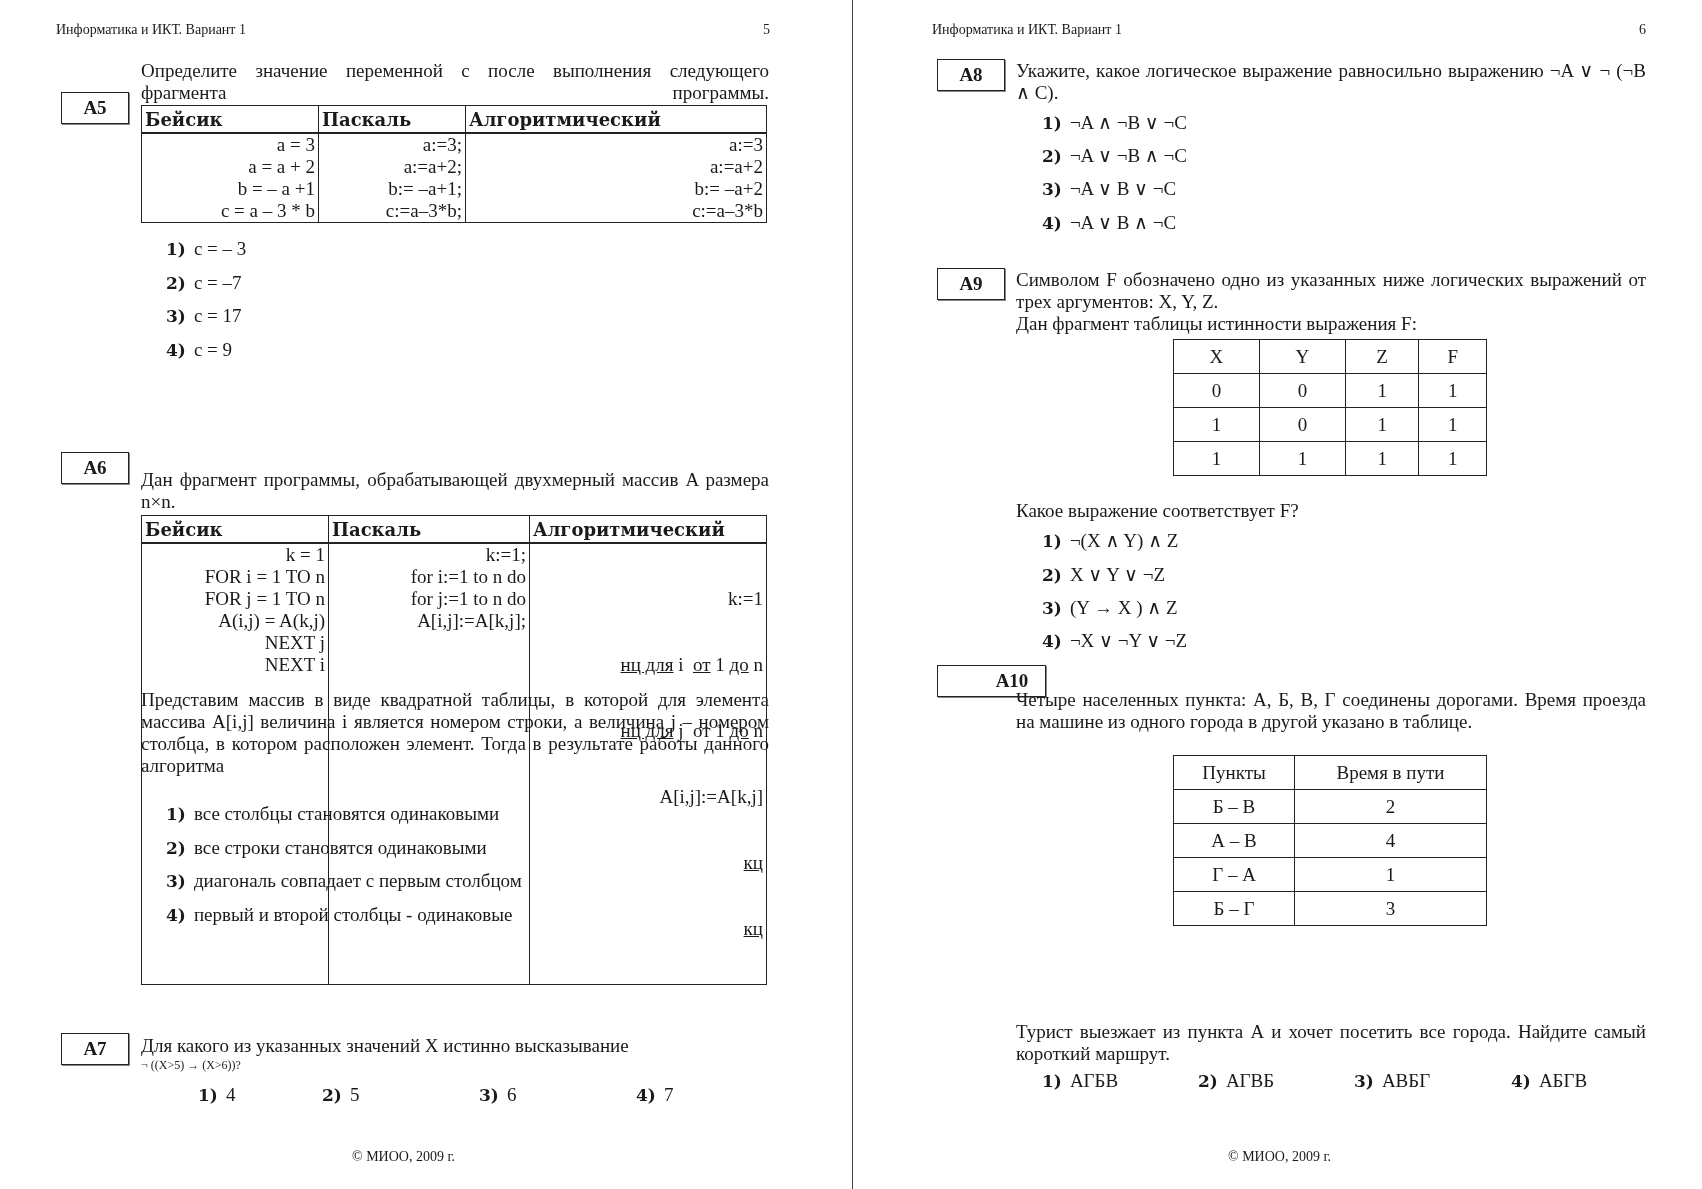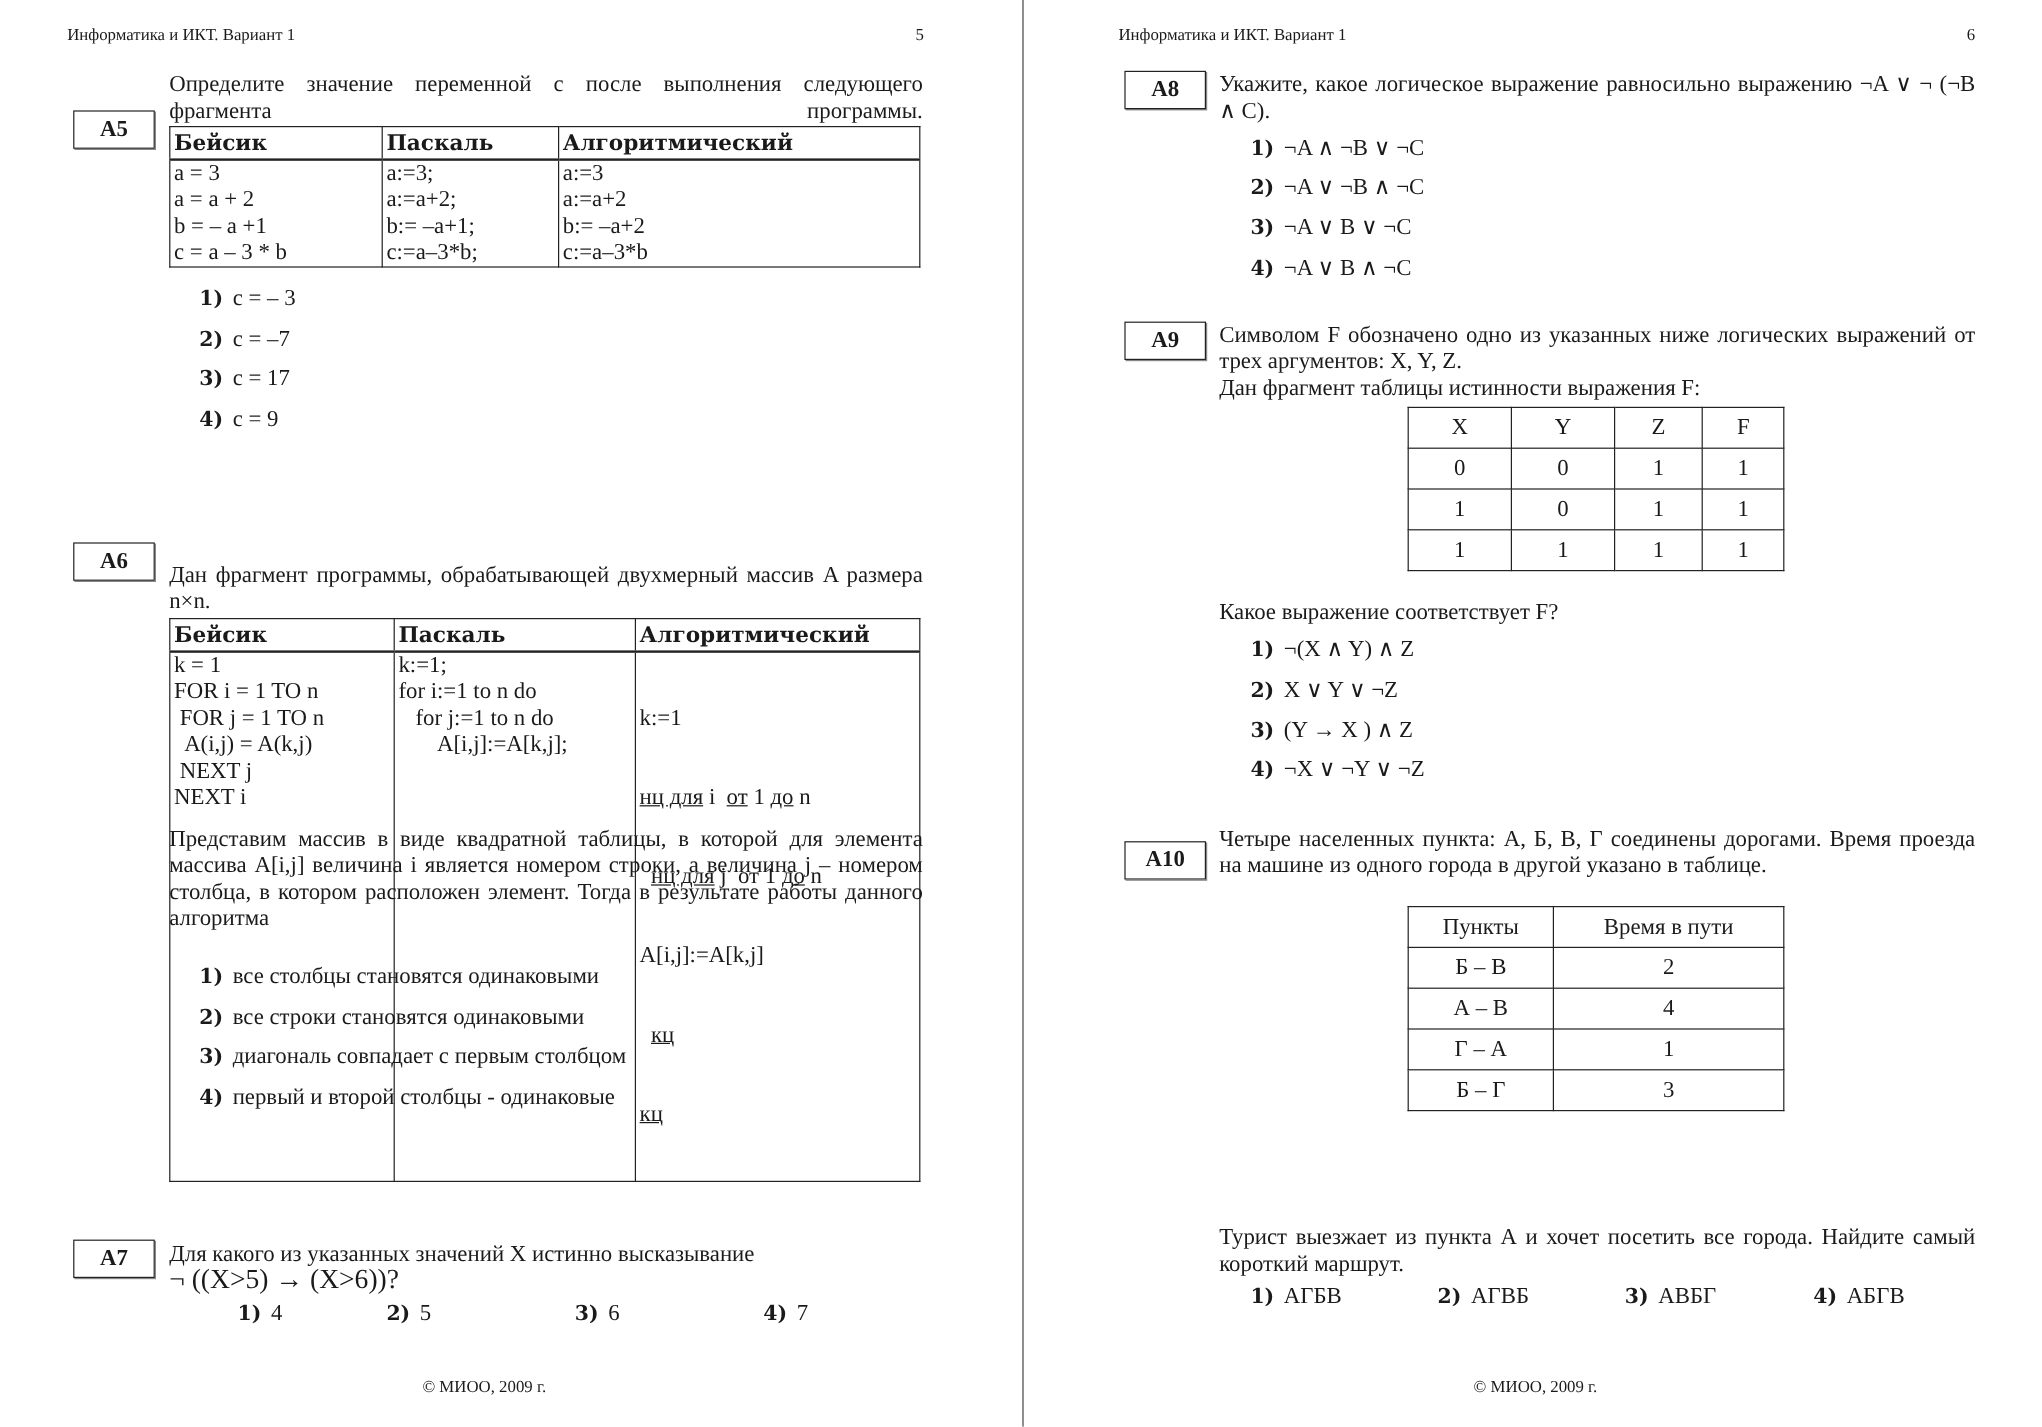--- a/index.html
+++ b/index.html
@@ -14,21 +14,21 @@
           font-family:"Liberation Serif",serif; }
   .qtext { position:absolute; font-size:19px; line-height:22px; text-align:justify; text-align-last:left;
            font-family:"Liberation Serif",serif; }
   .qtext.just-all { text-align-last:justify; }
   .opt { position:absolute; font-size:19px; font-family:"Liberation Serif",serif; white-space:nowrap; }
   .opt .n { font-weight:bold; margin-right:8px; font-family:"DejaVu Serif",serif; font-size:17px; }
   table.code { position:absolute; border-collapse:collapse; font-family:"Liberation Serif",serif; font-size:19px; }
   table.code th { font-weight:bold; text-align:left; border:1.5px solid #222; border-bottom:2px solid #222;
                   padding:0 3px; height:26px; font-family:"DejaVu Serif",serif; font-size:18px; }
   table.code td { vertical-align:top; border-left:1.5px solid #222; border-right:1.5px solid #222;
-                  border-bottom:1.5px solid #222; padding:0 3px; line-height:22px; white-space:pre; }
+                  border-bottom:1.5px solid #222; padding:0 3px; line-height:22px; white-space:pre;text-align:right; }
   table.grid { position:absolute; border-collapse:collapse; font-family:"Liberation Serif",serif; font-size:19px; }
   table.grid th, table.grid td { border:1.5px solid #222; text-align:center; font-weight:normal; padding:0; }
   .u { text-decoration:underline; }
   .footer { position:absolute; font-size:14px; font-family:"Liberation Serif",serif; }
 </style>
 </head>
 <body>
 
 <div class="abs hdr" style="left:56px;top:22px;">Информатика и ИКТ. Вариант 1</div>
 <div class="abs pg" style="left:763px;top:22px;">5</div>
@@ -85,21 +85,21 @@
   <span>Представим массив в виде квадратной таблицы, в которой для элемента массива A[i,j] величина i является номером строки, а величина j – номером столбца, в котором расположен элемент. Тогда в результате работы данного алгоритма</span>
 </div>
 <div class="opt" style="left:166px;top:803px;"><span class="n">1)</span><span>все столбцы становятся одинаковыми</span></div>
 <div class="opt" style="left:166px;top:837px;"><span class="n">2)</span><span>все строки становятся одинаковыми</span></div>
 <div class="opt" style="left:166px;top:870px;"><span class="n">3)</span><span>диагональ совпадает с первым столбцом</span></div>
 <div class="opt" style="left:166px;top:904px;"><span class="n">4)</span><span>первый и второй столбцы - одинаковые</span></div>
 
 <div class="qbox" style="left:61px;top:1033px;">A7</div>
 <div class="qtext" style="left:141px;top:1035px;width:628px;">
   <div>Для какого из указанных значений X истинно высказывание</div>
-  <div style="font-size:23px;line-height:17px;">¬ ((X&gt;5) → (X&gt;6))?</div>
+  <div style="font-size:12px;line-height:17px;">¬ ((X&gt;5) → (X&gt;6))?</div>
 </div>
 <div class="opt" style="left:166px;top:1084px;margin-left:32px;"><span class="n">1)</span><span>4</span></div>
 <div class="opt" style="left:322px;top:1084px;"><span class="n">2)</span><span>5</span></div>
 <div class="opt" style="left:479px;top:1084px;"><span class="n">3)</span><span>6</span></div>
 <div class="opt" style="left:636px;top:1084px;"><span class="n">4)</span><span>7</span></div>
 
 <div class="footer" style="left:352px;top:1149px;">© МИОО, 2009 г.</div>
 
 <div class="divider"></div>
 
@@ -147,21 +147,21 @@
         <td>1</td>
   </tr>
 </tbody>
   </table>
 <div class="qtext" style="left:1016px;top:500px;width:630px;">Какое выражение соответствует F?</div>
 <div class="opt" style="left:1042px;top:529px;"><span class="n">1)</span><span>¬(X ∧ Y) ∧ Z</span></div>
 <div class="opt" style="left:1042px;top:563px;"><span class="n">2)</span><span>X ∨ Y ∨ ¬Z</span></div>
 <div class="opt" style="left:1042px;top:596px;"><span class="n">3)</span><span>(Y → X ) ∧ Z</span></div>
 <div class="opt" style="left:1042px;top:629px;"><span class="n">4)</span><span>¬X ∨ ¬Y ∨ ¬Z</span></div>
 
-<div class="qbox" style="left:937px;top:701px;">A10</div>
+<div class="qbox" style="left:937px;top:665px;padding-left:41px;">A10</div>
 <div class="qtext" style="left:1016px;top:689px;width:630px;">
   <span>Четыре населенных пункта: А, Б, В, Г соединены дорогами. Время  проезда на машине из одного города в другой указано в таблице.</span>
 </div>
 <table class="grid" style="left:1173px;top:755px;width:314px;">
   <tbody>
       <tr style="height:34px;">
     <th style="width:120px;">Пункты</th>
     <th>Время в пути</th>
   </tr>
   <tr style="height:34px;">

